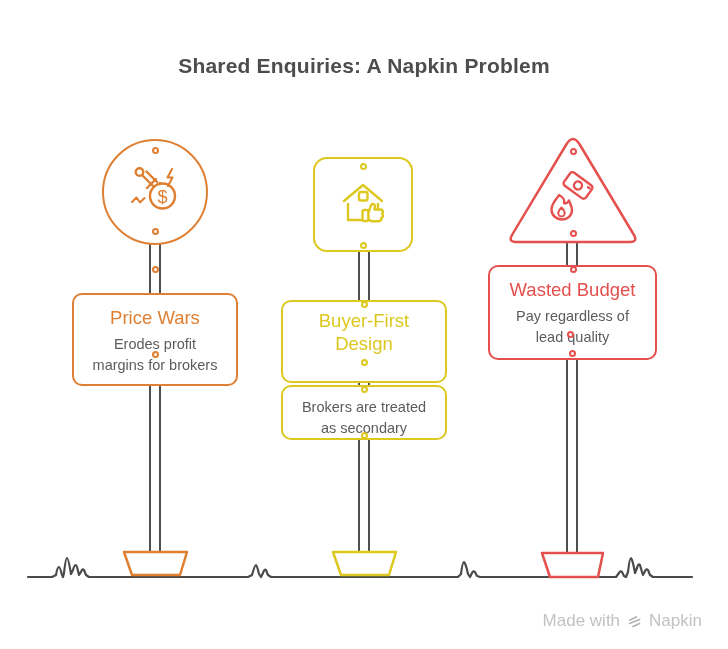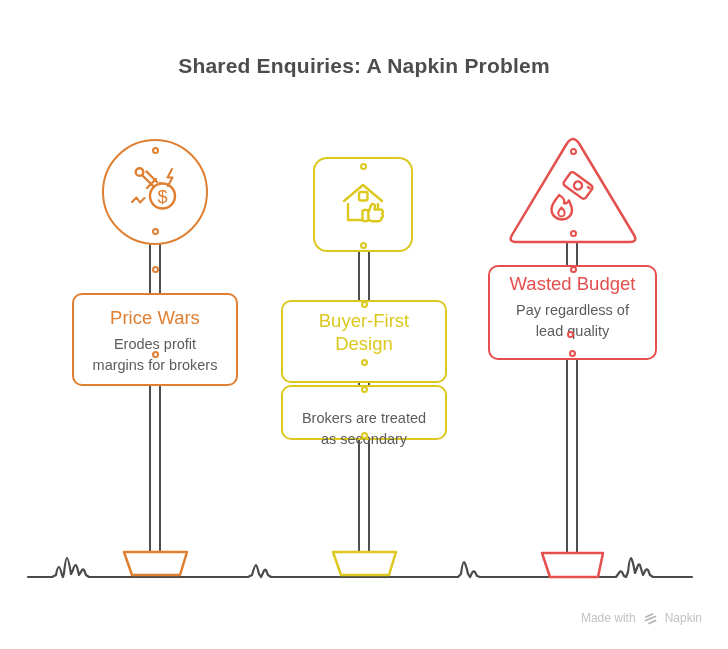--- a/index.html
+++ b/index.html
@@ -21,41 +21,41 @@
   .face-square { left:313px; top:157px; width:100px; height:95px; border:2.5px solid #ddc81f; border-radius:14px; }
   .face-triangle { position:absolute; left:498px; top:124px; }
   .sign-icon { position:absolute; }
   .sign-box {
     position:absolute; background:#fff; border-radius:10px;
     text-align:center; box-sizing:border-box;
   }
   .box-1 { left:72px;  top:265px; width:166px; height:93px; border:2.5px solid #df7f32; padding-top:11px;margin-top:28px; }
   .box-2a{ left:281px; top:300px; width:166px; height:83px; border:2.5px solid #ddc81f; padding-top:7px; }
   .box-2b{ left:281px; top:385px; width:166px; height:55px; border:2.5px solid #ddc81f; padding-top:8px; }
-  .box-3 { left:488px; top:265px; width:169px; height:95px; border:2.5px solid #e5504e; padding-top:5px; }
+  .box-3 { left:488px; top:265px; width:169px; height:95px; border:2.5px solid #e5504e; padding-top:11px; }
   .sign-heading { font-size:18.5px; line-height:1.25; white-space:pre-line; font-weight:normal; margin:0; }
   .t-orange { color:#df7f32; }
   .t-yellow { color:#ddc81f; }
   .t-red    { color:#e5504e; }
   .sign-desc {
     font-size:14.5px; color:#5c5c5c; line-height:1.42;
     white-space:pre-line; margin-top:5px;text-align:center;
   }
   .screw {
     position:absolute; width:7px; height:7px; border-radius:50%;
     background:#fff; box-sizing:border-box;
   }
   .sc-orange { border:2px solid #df7f32; }
   .sc-yellow { border:2px solid #ddc81f; }
   .sc-red    { border:2px solid #e5504e; }
   .base-svg { position:absolute; }
   .ground-svg { position:absolute; left:0; top:556px; }
   .attribution {
     position:absolute; right:26px; top:611px;
-    font-size:12px; color:#c2c2c2; display:flex; align-items:center; gap:8px;
+    font-size:17px; color:#c2c2c2; display:flex; align-items:center; gap:8px;
   }
   .attribution svg { display:block; }
 </style>
 </head>
 <body>
 
 <div class="canvas">
 
   <div class="page-title">Shared Enquiries: A Napkin Problem</div>
 
@@ -131,21 +131,21 @@
     <div class="sign-heading t-orange">Price Wars</div>
     <div class="sign-desc">Erodes profit
 margins for brokers</div>
   </div>
 
   <div class="sign-box box-2a">
     <div class="sign-heading t-yellow">Buyer-First
 Design</div>
   </div>
   <div class="sign-box box-2b">
-    <div class="sign-desc" style="margin-top:13px;">Brokers are treated
+    <div class="sign-desc" style="margin-top:2px;">Brokers are treated
 as secondary</div>
   </div>
 
   <div class="sign-box box-3">
     <div class="sign-heading t-red">Wasted Budget</div>
     <div class="sign-desc">Pay regardless of
 lead quality</div>
   </div>
 
   <div class="screw sc-orange" style="left:151.5px; top:146.5px;"></div>

